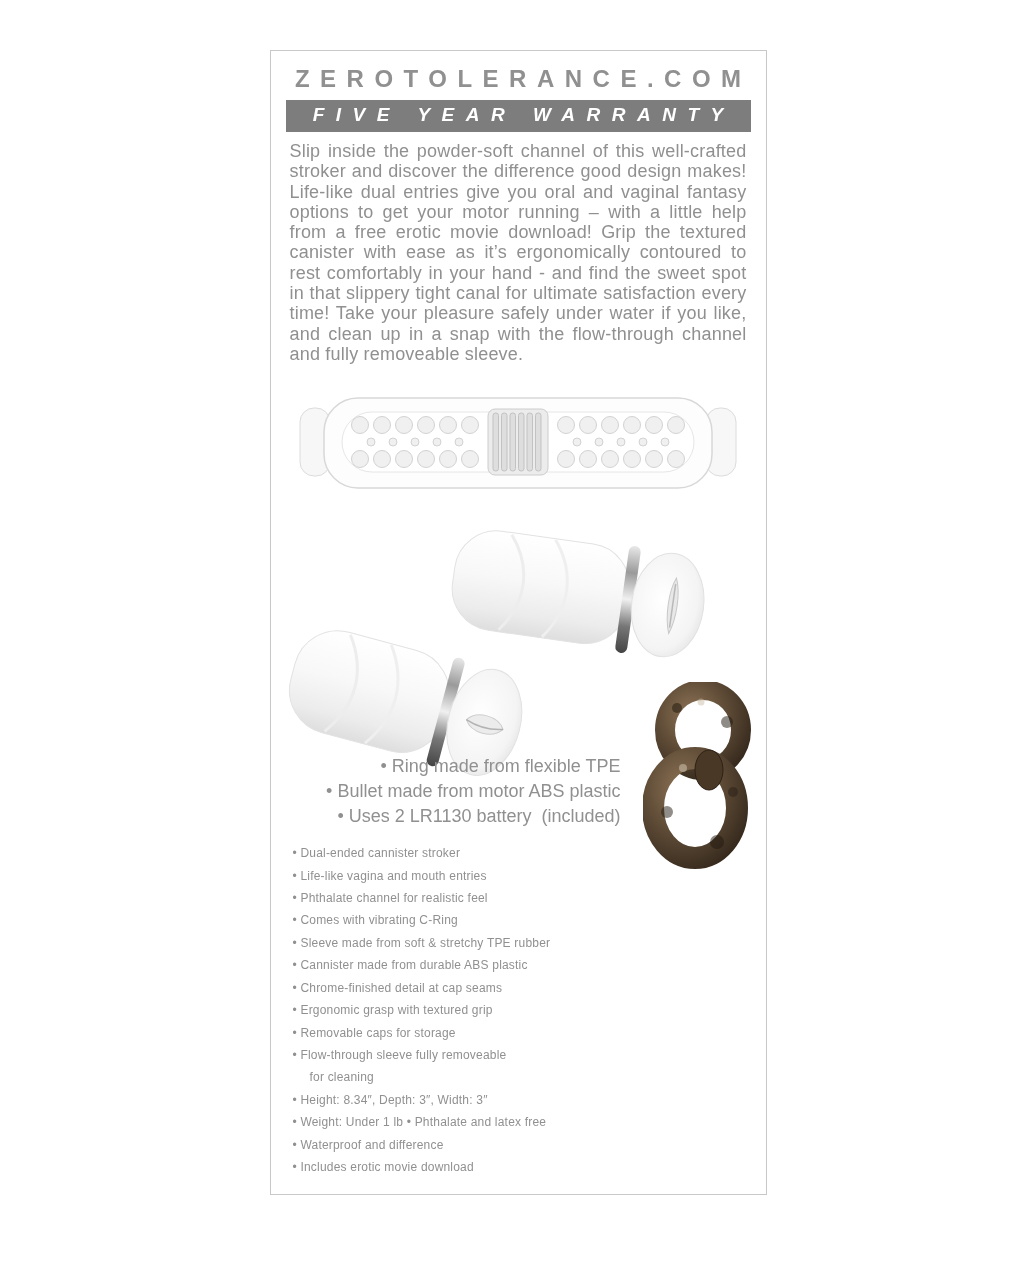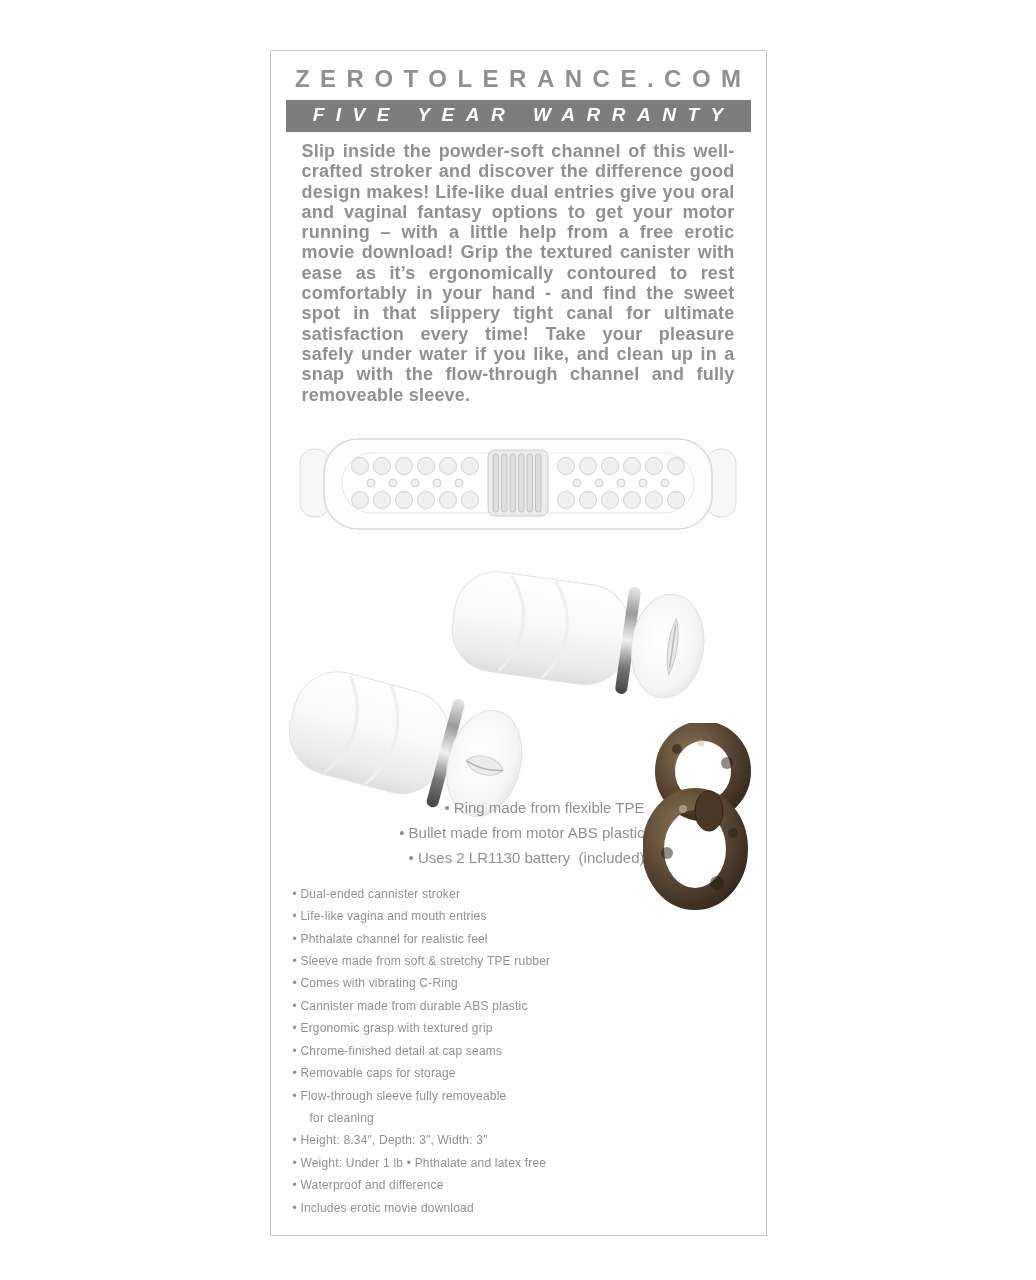--- a/index.html
+++ b/index.html
@@ -38,39 +38,38 @@
     font-style:italic;
   }
   .warranty .sp{
     color:var(--banner-text);
     font-size:19px;
     font-weight:bold;
     letter-spacing:11.5px;
     margin-right:-11.5px;
   }
   .description{
-    margin:9px 16px 0;
+    margin:9px 4px 0;
     font-size:18px;
     line-height:20.3px;
     color:var(--text-gray);
     text-align:justify;
     text-align-last:left;
     letter-spacing:0.2px;
-    font-weight:bold;
   }
   .media{ position:relative; height:478px; }
   .cutaway{ position:absolute; top:6px; left:50%; transform:translateX(-50%); }
   .strokers{ position:absolute; top:145px; left:0; }
   .cring{ position:absolute; top:318px; right:-4px; }
   .ring-specs{
     position:absolute;
-    top:390px; right:106px;
+    top:390px; right:130px;
     width:360px;
     text-align:right;
-    font-size:15px;
+    font-size:18px;
     line-height:25px;
     color:var(--text-gray);
   }
   .features{
     padding-left:7px;
     font-size:12px;
     line-height:22.4px;
     color:var(--text-gray);
     letter-spacing:0.2px;
   }
@@ -221,25 +220,25 @@
       <div>• Ring made from flexible TPE</div>
       <div>• Bullet made from motor ABS plastic</div>
       <div>• Uses 2 LR1130 battery&nbsp; (included)</div>
     </div>
   </div>
 
   <div class="features">
     <div class="item">• Dual-ended cannister stroker</div>
     <div class="item">• Life-like vagina and mouth entries</div>
     <div class="item">• Phthalate channel for realistic feel</div>
+    <div class="item">• Comes with vibrating C-Ring</div>
     <div class="item">• Sleeve made from soft &amp; stretchy TPE rubber</div>
-    <div class="item">• Comes with vibrating C-Ring</div>
     <div class="item">• Cannister made from durable ABS plastic</div>
+    <div class="item">• Chrome-finished detail at cap seams</div>
     <div class="item">• Ergonomic grasp with textured grip</div>
-    <div class="item">• Chrome-finished detail at cap seams</div>
     <div class="item">• Removable caps for storage</div>
     <div class="item">• Flow-through sleeve fully removeable
 for cleaning</div>
     <div class="item">• Height: 8.34″, Depth: 3″, Width: 3″</div>
     <div class="item">• Weight: Under 1 lb • Phthalate and latex free</div>
     <div class="item">• Waterproof and difference</div>
     <div class="item">• Includes erotic movie download</div>
   </div>
 
 </div>

